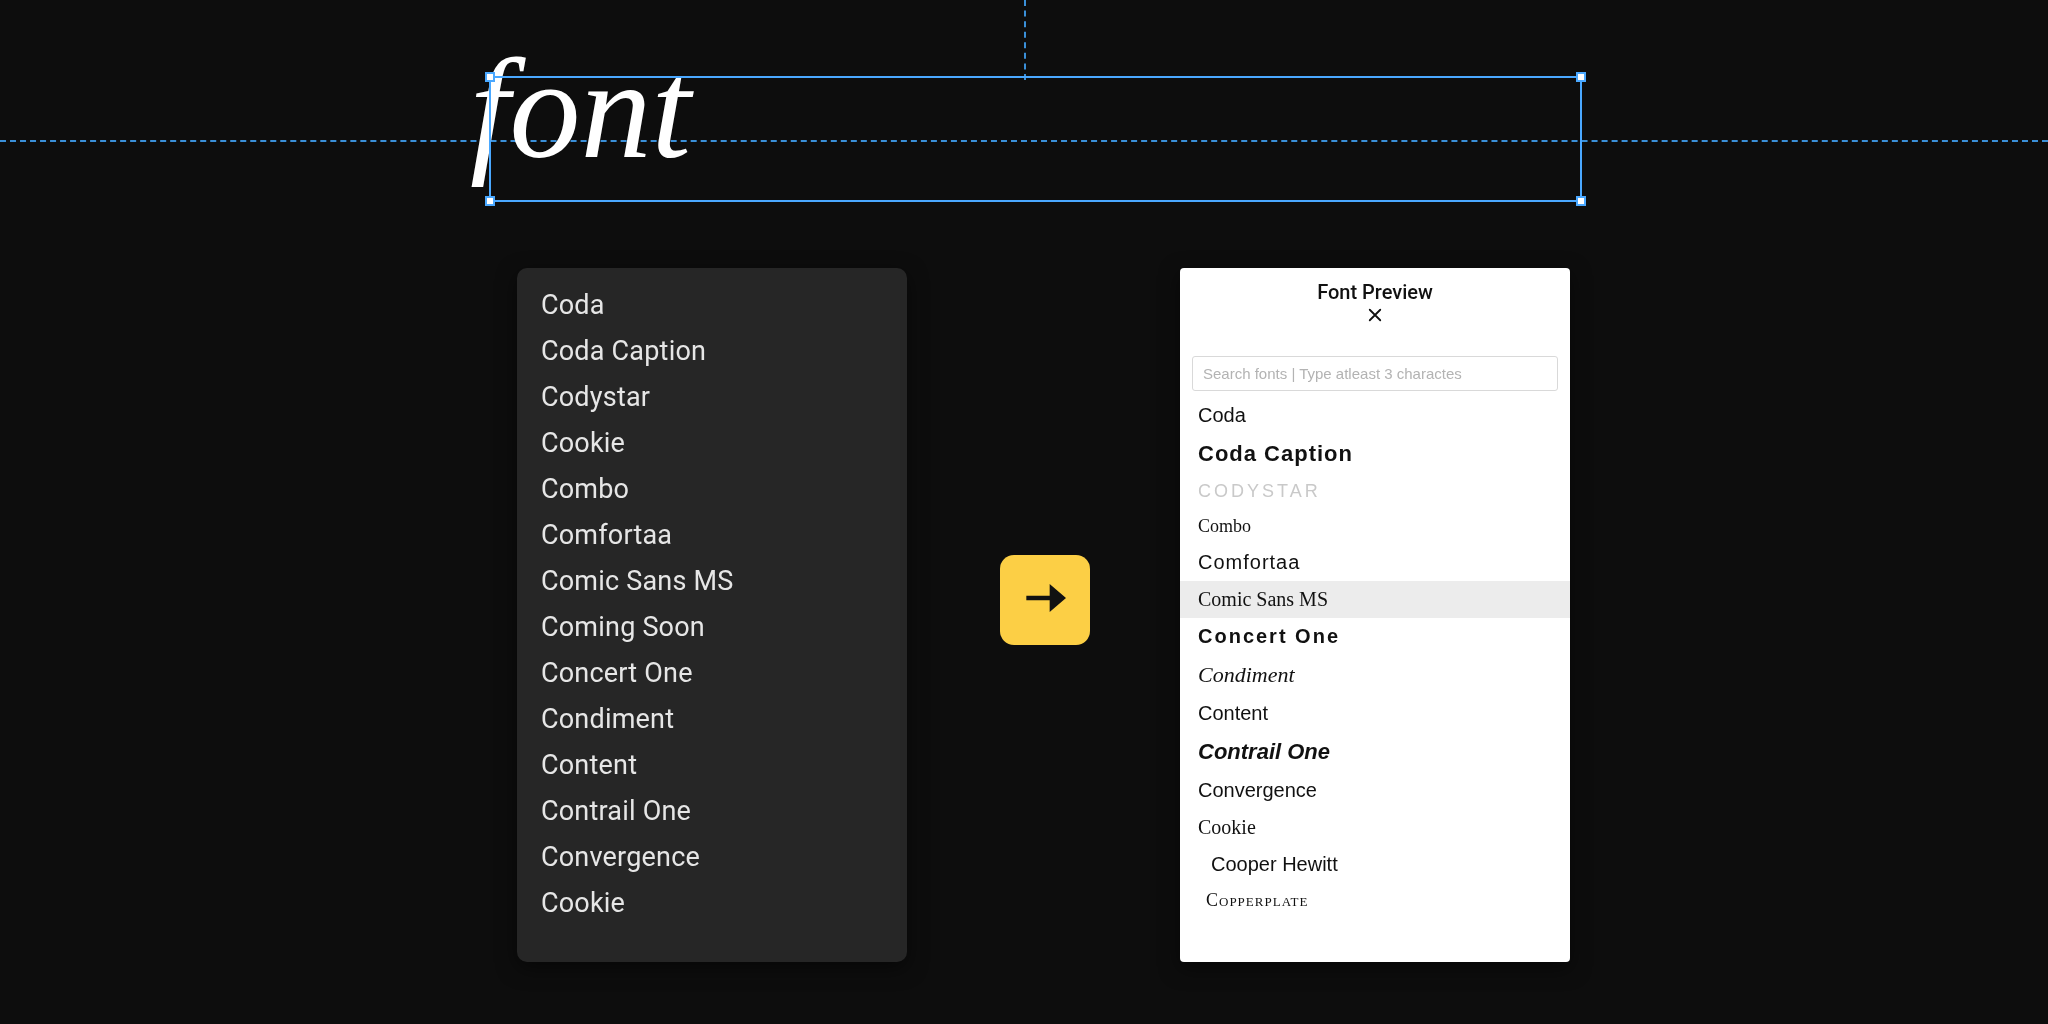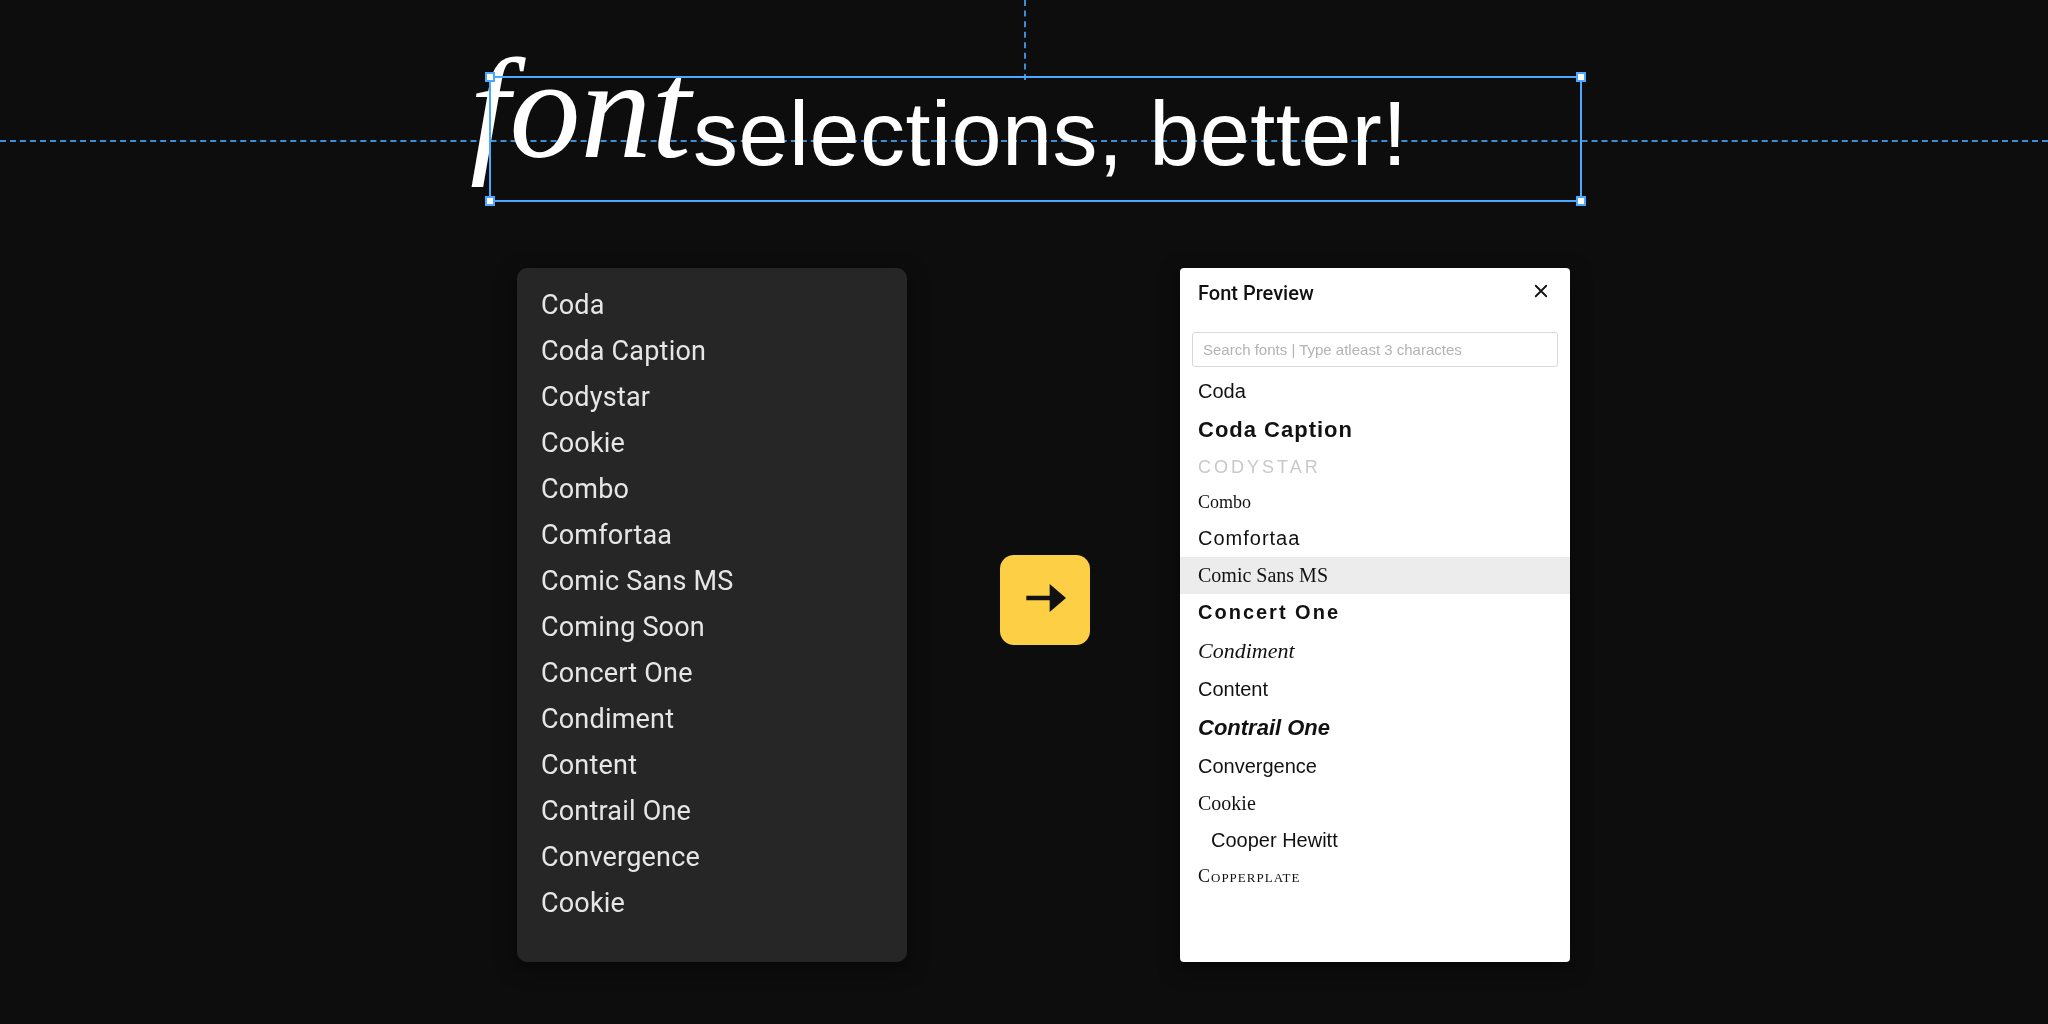--- a/index.html
+++ b/index.html
@@ -35,20 +35,21 @@
   .sel-frame .h-bl { left: -6px; bottom: -6px; }
   .sel-frame .h-br { right: -6px; bottom: -6px; }
 
   
   .title {
     position: absolute;
     left: 470px; top: 14px;
     display: flex; align-items: baseline;
     white-space: nowrap;
     pointer-events: none;
+    gap: 48px;
   }
   .title-script {
     font-family: "Brush Script MT", "Segoe Script", cursive;
     font-style: italic;
     font-weight: 200;
     font-size: 142px;
     color: #ffffff;
     margin-right: 2px;
     line-height: 1;
     position: relative;
@@ -103,20 +104,21 @@
     background: #ffffff;
     border-radius: 4px;
     box-shadow: 0 6px 20px rgba(0,0,0,.5);
     color: #111;
     display: flex; flex-direction: column;
     overflow: hidden;
   }
   .pl-header {
     display: flex; align-items: center; justify-content: space-between;
     padding: 12px 18px 10px 18px;
+    flex-direction: column;
   }
   .pl-title { font-size: 20px; font-weight: 500; }
   .pl-close { font-size: 22px; cursor: pointer; line-height: 1; padding: 2px; }
   .pl-search-wrap { padding: 16px 12px 6px 12px; }
   .pl-search {
     width: 100%;
     border: 1px solid #d9d9d9;
     border-radius: 3px;
     padding: 8px 10px;
     font-size: 15px;
@@ -139,31 +141,30 @@
   .sty-combo { font-family: Georgia, serif; font-size: 18px; }
   .sty-comfortaa { font-family: "Trebuchet MS", sans-serif; letter-spacing: 1px; font-size: 20px; }
   .sty-comicsans { font-family: "Comic Sans MS", cursive; font-size: 20px; }
   .sty-concertone { font-family: "Arial Black", Impact, sans-serif; font-weight: 900; letter-spacing: 2px; font-size: 20px; }
   .sty-condiment { font-family: "Brush Script MT", cursive; font-style: italic; font-size: 22px; }
   .sty-content { font-family: sans-serif; font-size: 20px; }
   .sty-contrailone { font-family: "Arial Narrow", sans-serif; font-style: italic; font-weight: 700; font-size: 22px; }
   .sty-convergence { font-family: Verdana, sans-serif; font-size: 20px; }
   .sty-cookie { font-family: "Brush Script MT", cursive; font-size: 20px; }
   .sty-cooperhewitt { font-family: sans-serif; font-size: 20px; margin-left: 13px; }
-  .sty-copperplate { font-family: Copperplate, "Copperplate Gothic", serif; font-variant: small-caps; letter-spacing: 1px; font-size: 18px; }
+  .sty-copperplate { font-family: Copperplate, "Copperplate Gothic", serif; font-variant: small-caps; letter-spacing: 1px; font-size: 18px; margin-left: 8px; }
 </style>
 </head>
 <body>
 
 <div class="guide-h"></div>
 <div class="guide-v"></div>
 
 <div class="title">
   <span class="title-script">font</span>
-  <span class="title-rest">selections, better!</span>
 </div>
 
 <div class="sel-frame">
   <div class="handle h-tl"></div>
   <div class="handle h-tr"></div>
   <div class="handle h-bl"></div>
   <div class="handle h-br"></div>
 </div>
 
 <div class="panel-dark" id="dark-list">

